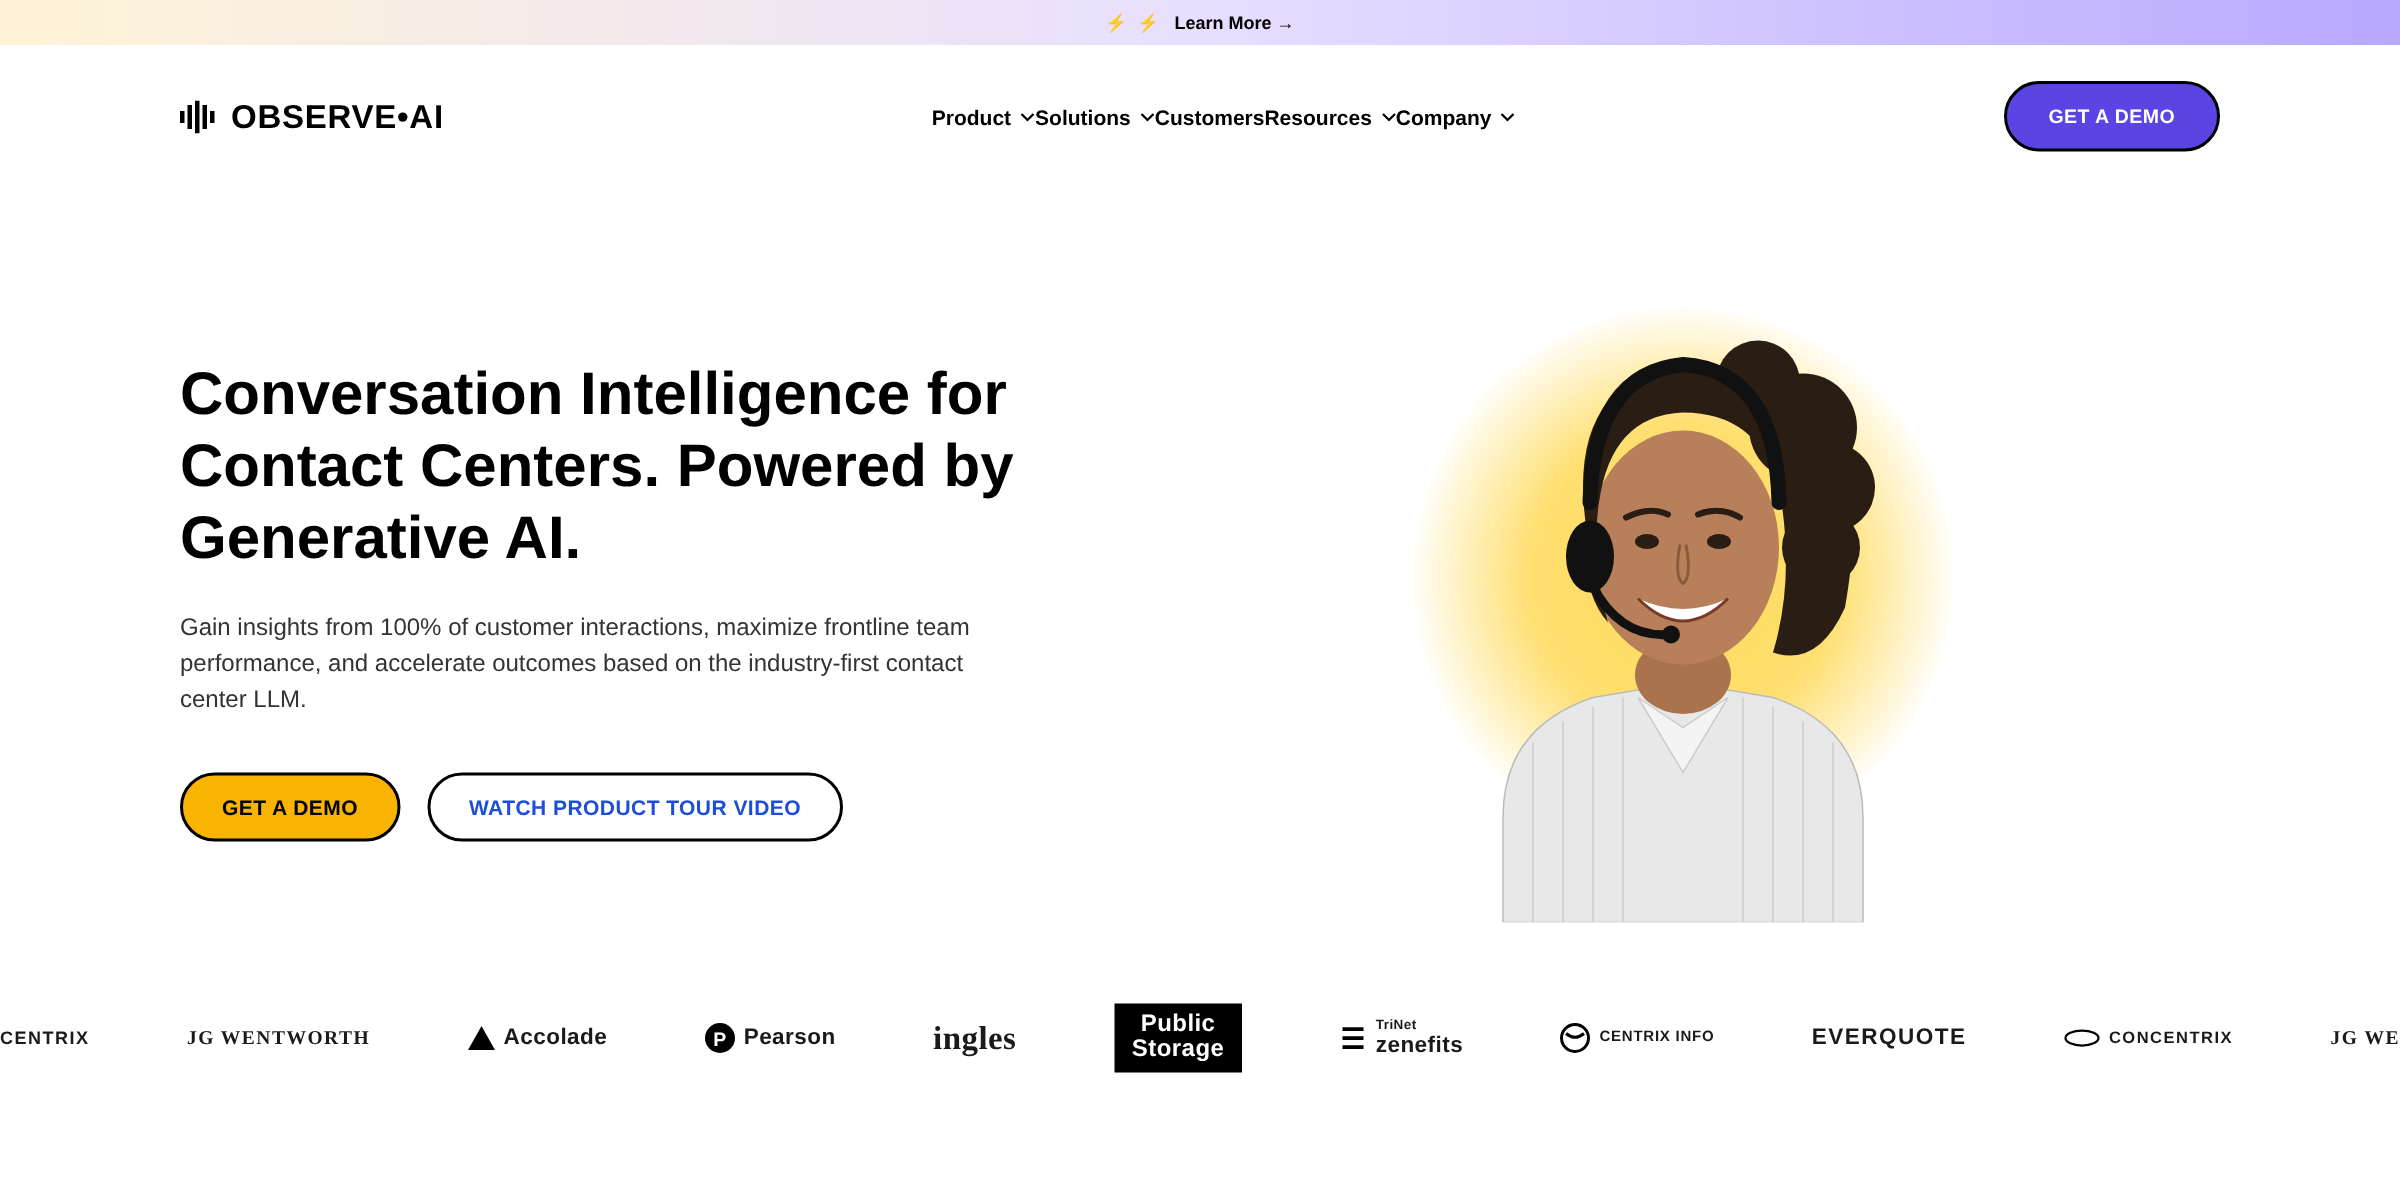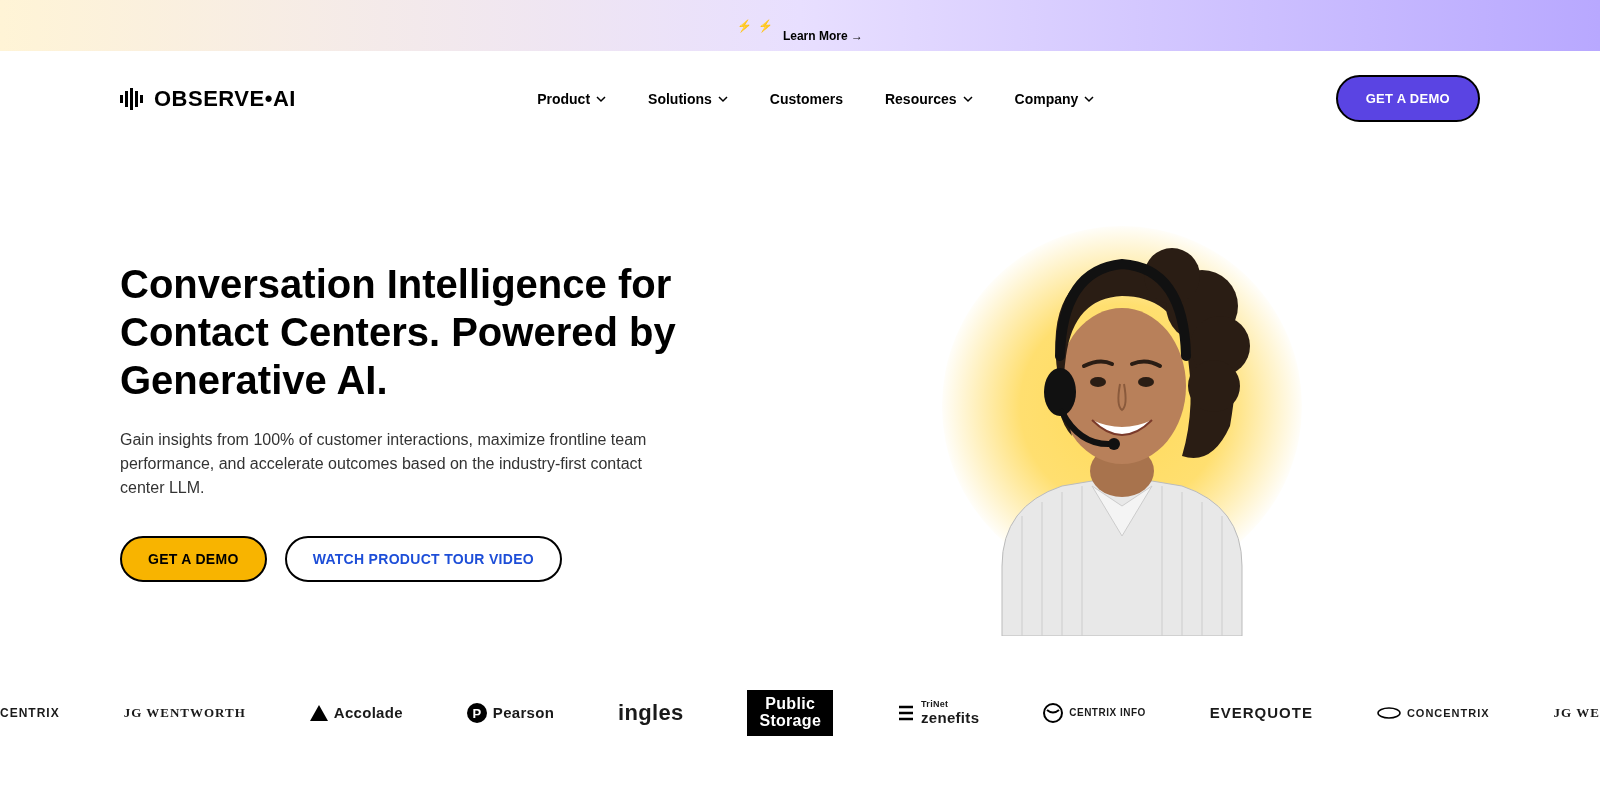--- a/index.html
+++ b/index.html
@@ -1,27 +1,27 @@
 <!DOCTYPE html>
 <html><head>
   <meta charset="utf-8">
   <style>
     * { margin: 0; padding: 0; box-sizing: border-box; }
     body { font-family: -apple-system, BlinkMacSystemFont, 'Segoe UI', Arial, sans-serif; background: #fff; color: #000; }
 
     
     .announcement { background: linear-gradient(90deg, #fff4d6 0%, #e8dfff 50%, #b8a8ff 100%); padding: 8px 16px; text-align: center; font-size: 12px; font-weight: 600; display:flex; align-items:center; justify-content:center; gap:6px;}
-    .announcement a { color: #000; text-decoration: none; font-weight: 700; margin-left:4px;margin-top:21px;}
+    .announcement a { color: #000; text-decoration: none; font-weight: 700; margin-left:4px;}
     .bolt { color:#ff9900; font-size:12px;}
 
     
     .header { display: flex; align-items: center; justify-content: space-between; padding: 24px 120px; }
     .logo { display: flex; align-items: center; font-weight: 700; font-size: 22px; letter-spacing: 0.5px; gap:6px;}
     .logo-icon svg { display:block; }
-    .nav { display: flex; gap: 42px; align-items: center; }
+    .nav { display: flex; align-items: center; }
     .nav-item { display: flex; align-items:center; gap:6px; font-weight: 600; font-size: 14px; cursor: pointer; }
     .chevron { width:10px; height:10px; }
     .demo-btn-header { background: #5a44e3; color: #fff; border: 2px solid #000; font-weight: 700; font-size: 13px; padding: 14px 28px; border-radius: 999px; cursor: pointer; letter-spacing:0.3px;}
 
     
     .hero { display:flex; align-items:center; padding: 60px 76px 0 120px; gap:40px; position:relative;}
     .hero-left { flex:1; max-width:560px;}
     .hero-title { font-size: 40px; font-weight: 800; line-height:1.2; margin-bottom:24px;}
     .hero-desc { font-size: 16px; color:#333; line-height:1.5; margin-bottom:36px;}
     .hero-btns { display:flex; gap:18px; }
@@ -166,21 +166,21 @@
       </svg>
     <span>Accolade</span>
   </div>
   <div class="client-logo">
     <svg width="20" height="20" viewBox="0 0 20 20">
         <circle cx="10" cy="10" r="10" fill="#000"></circle>
         <text x="10" y="15" text-anchor="middle" font-size="13" font-weight="bold" fill="#fff">P</text>
       </svg>
     <span>Pearson</span>
   </div>
-  <div class="client-logo" style="font-family:Liberation Sans, sans-serif;font-weight:900;font-size:22px;">ingles</div>
+  <div class="client-logo" style="font-family:Liberation Serif, serif;font-weight:900;font-size:22px;">ingles</div>
   <div class="client-logo boxed">
     <span>Public<br>Storage</span>
   </div>
   <div class="client-logo">
     <svg width="18" height="18" viewBox="0 0 18 18">
         <path d="M2 3 L16 3 M2 9 L16 9 M2 15 L16 15" stroke="#000" stroke-width="2.5"></path>
       </svg>
     <span><span style="font-size:9px;display:block;line-height:1;">TriNet</span>zenefits</span>
   </div>
   <div class="client-logo">

